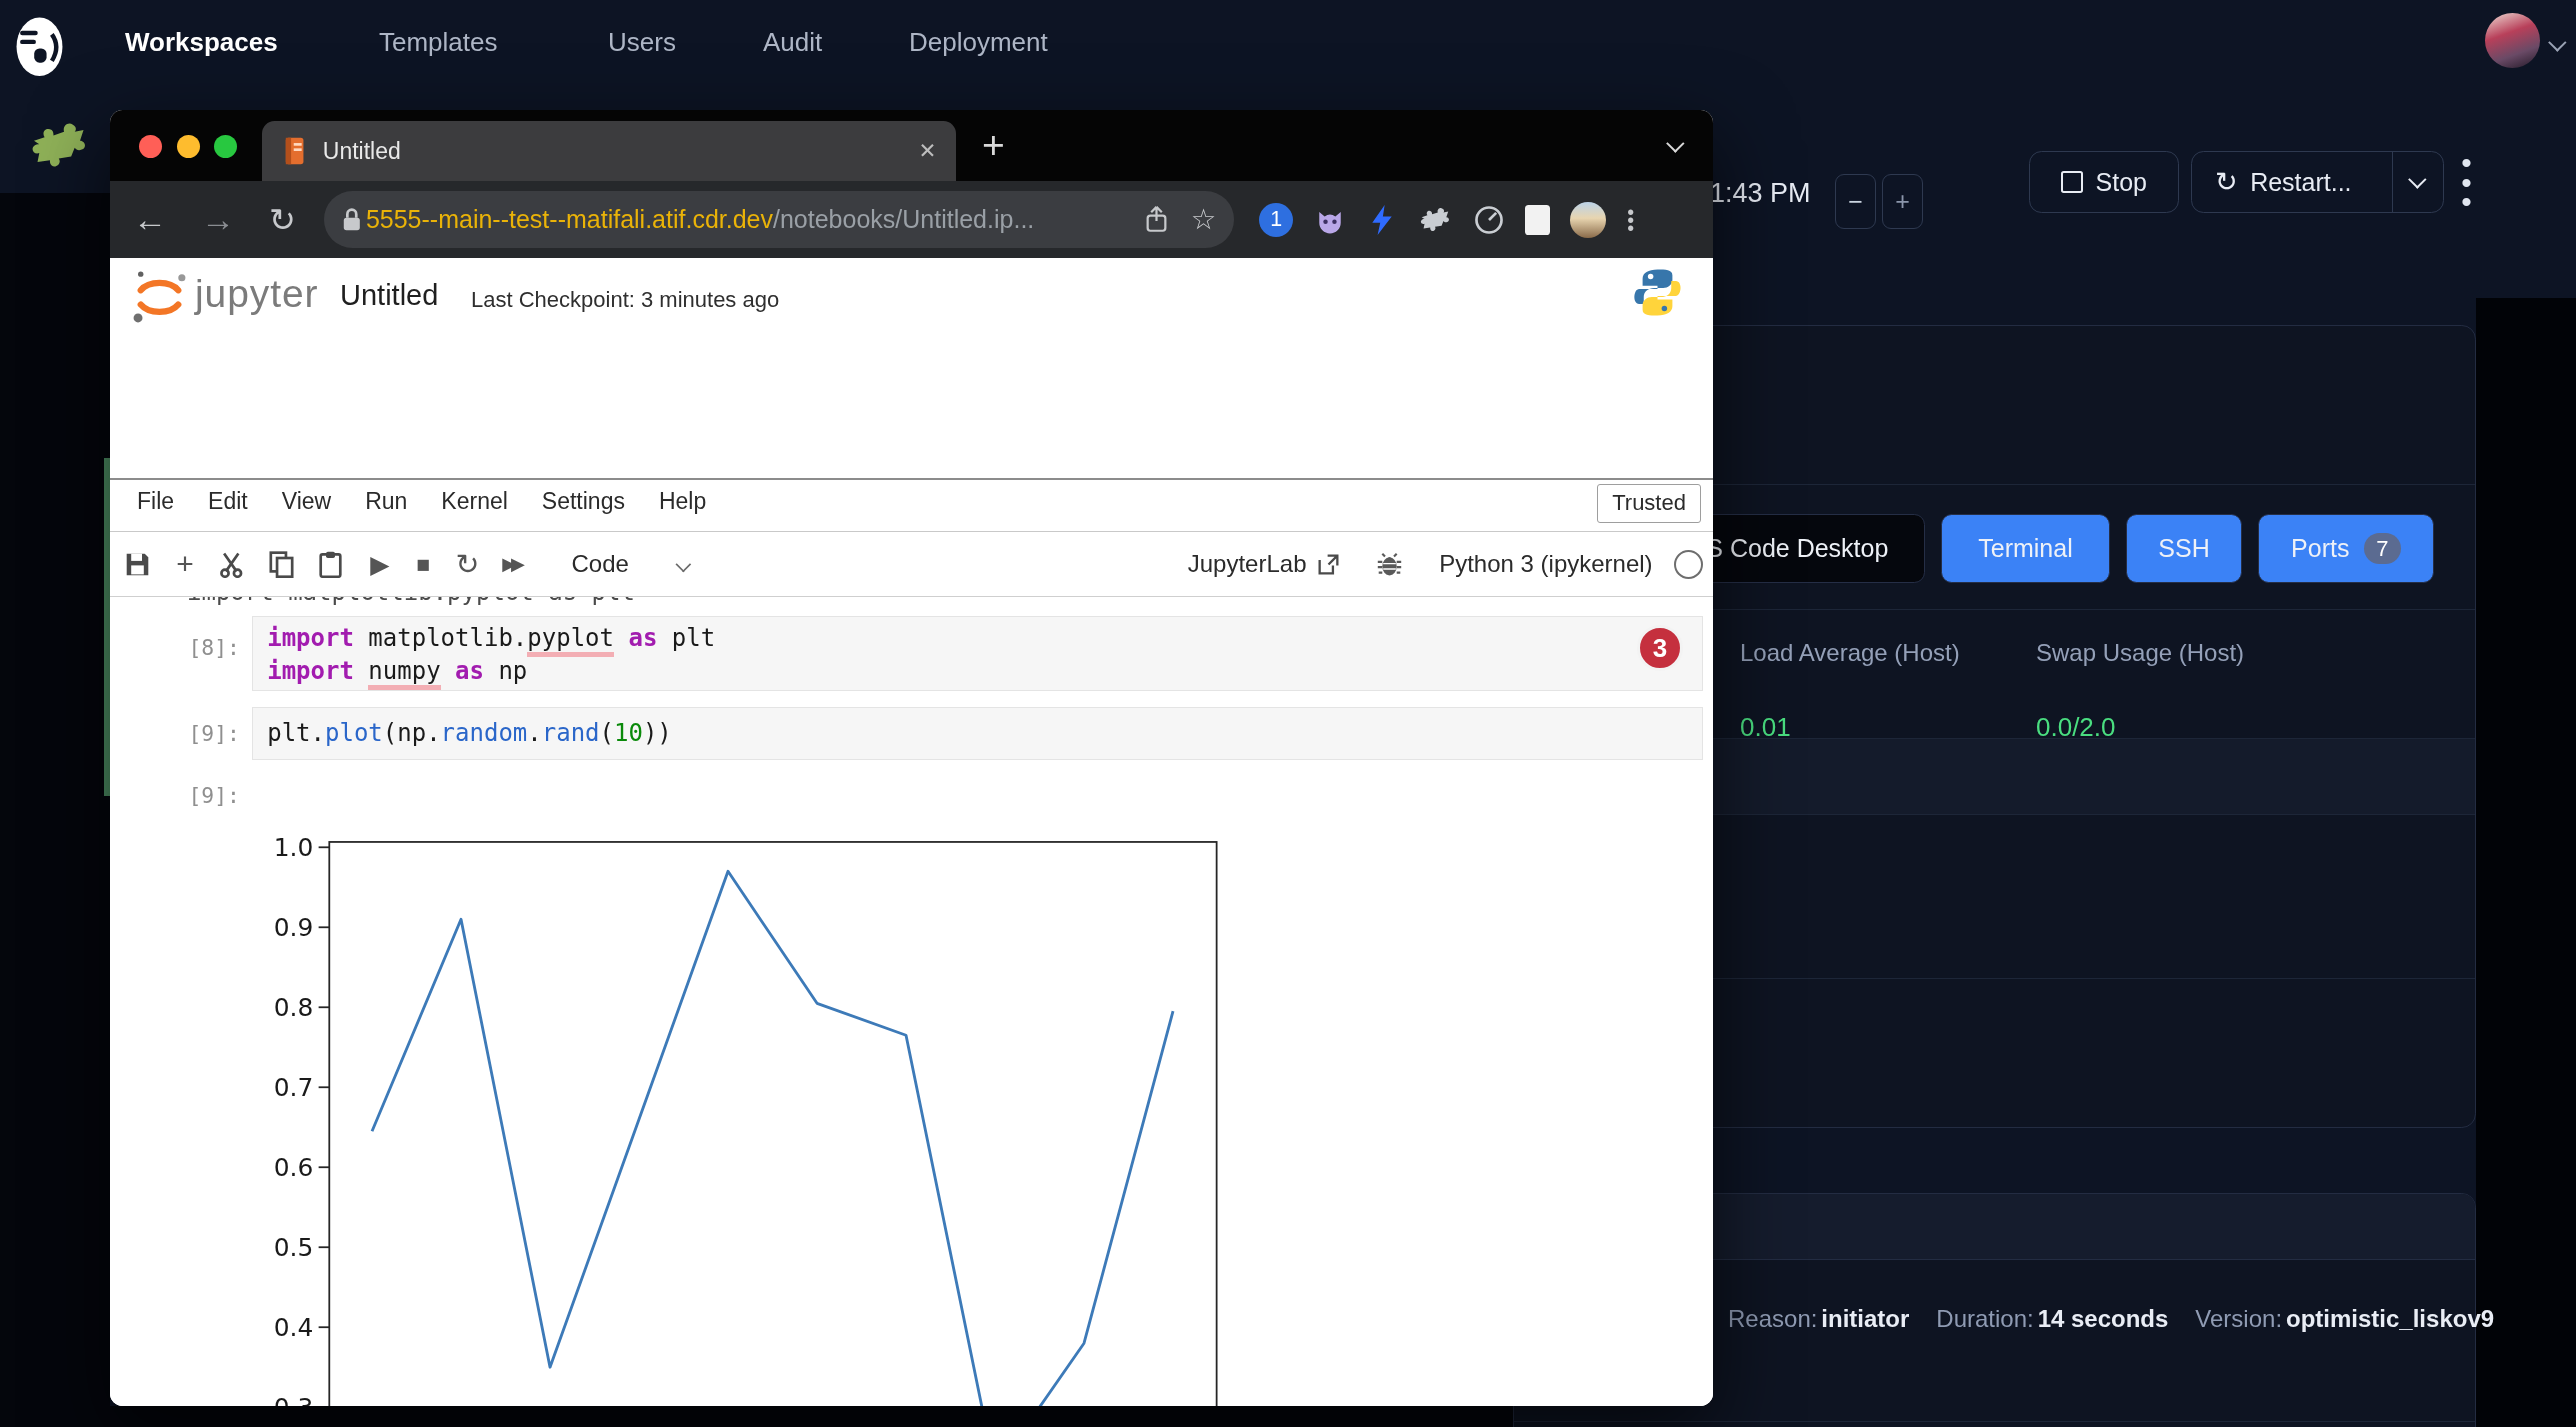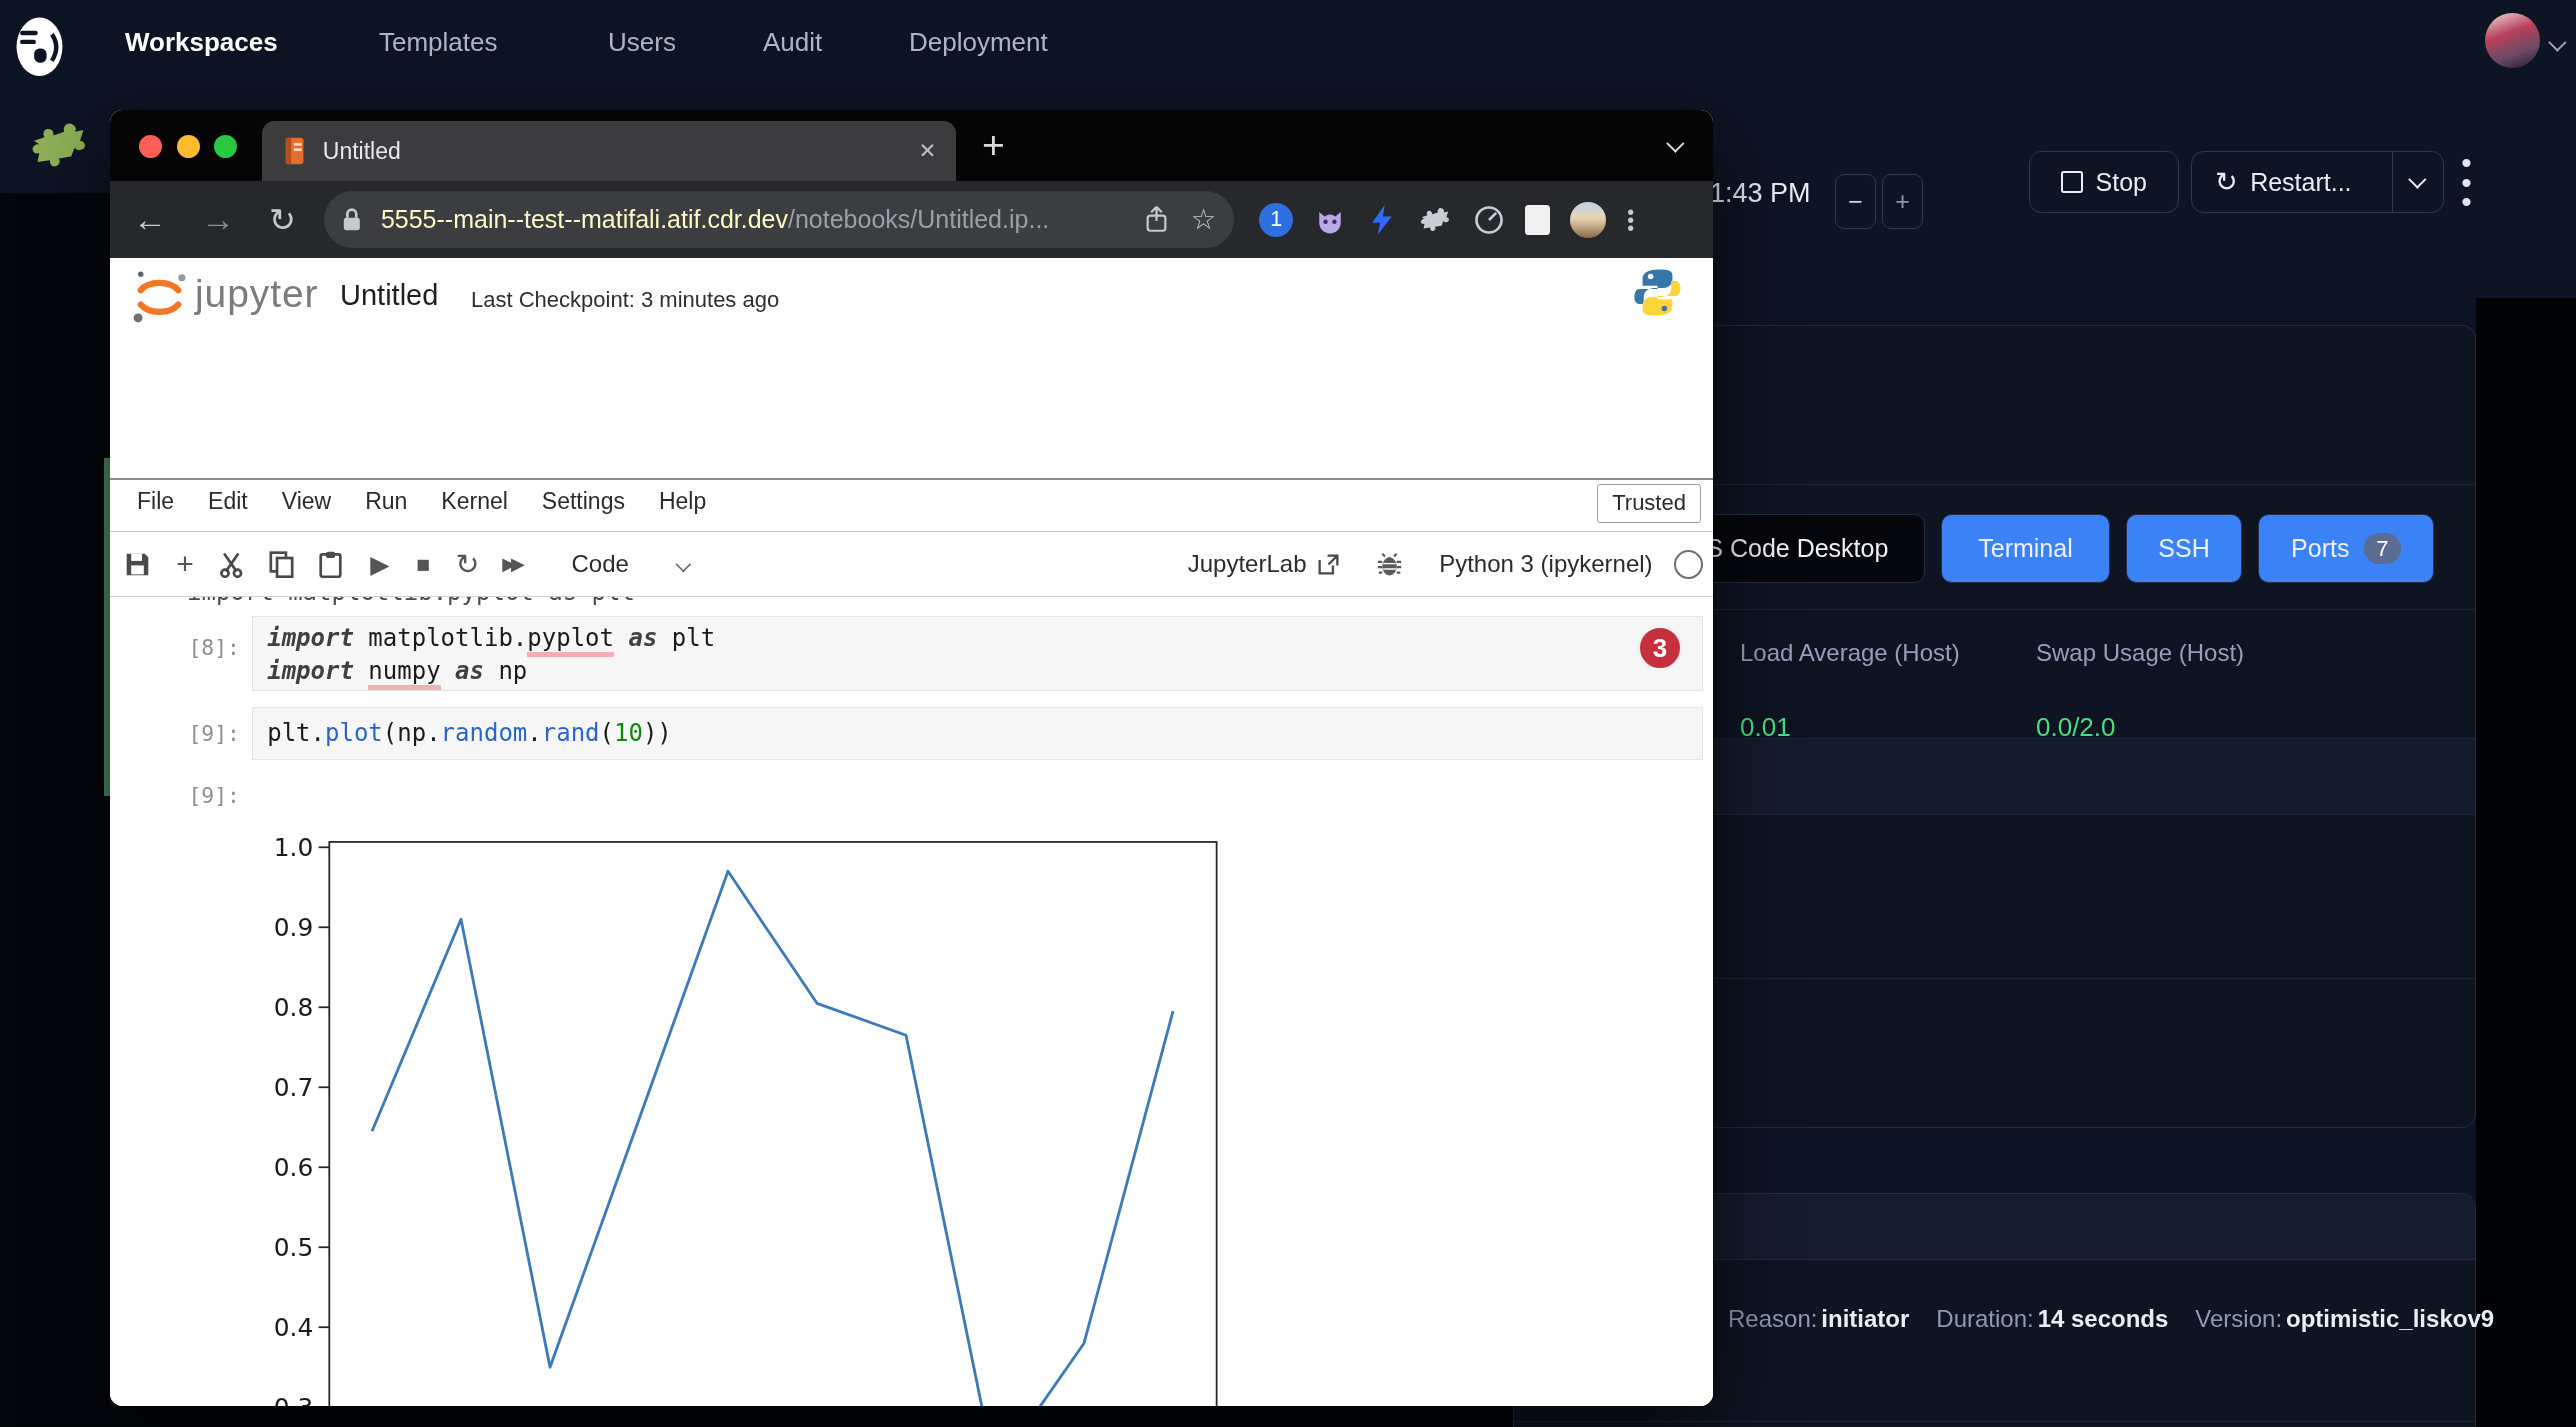--- a/index.html
+++ b/index.html
@@ -35,21 +35,21 @@
        border-radius:12.5px 12.5px 0 0;display:flex;align-items:center;}
   #toolbar-row{position:absolute;left:0;top:71px;width:100%;height:77px;background:#26282b;
        display:flex;align-items:center;}
   .bicon{color:#c7c9cc;}
   #urlpill{box-sizing:border-box;height:57px;background:#3b3d41;border-radius:28.5px;
        display:flex;align-items:center;padding:0 18px;}
   
   #jpage{position:absolute;left:0;top:148px;width:100%;height:1148px;background:#fff;}
   .jmenu{font-size:23px;color:#2b2b2b;}
   .jticon{color:#555;font-size:24px;text-align:center;}
-  .kw{color:#404040;font-weight:bold;font-style:italic;}
+  .kw{color:#a21caf;font-weight:bold;}
   .fn{color:#2a66c9;}
   .num{color:#0a8a0a;}
   .spell{border-bottom:5.3px solid #f3aeb4;}
   .prompt{font-family:"DejaVu Sans Mono",monospace;font-size:21.4px;color:#8f8f8f;}
   .codecell{box-sizing:border-box;background:#f6f6f6;border:0.9px solid #e4e4e4;}
   .codeline{font-family:"DejaVu Sans Mono",monospace;font-size:24px;color:#1a1a1a;
             white-space:pre;line-height:33px;}
 </style>
 </head>
 <body>
@@ -169,21 +169,21 @@
 
     <div id="toolbar-row">
       <span class="bicon" style="font-size:34px;margin-left:23px;">←</span>
       <span class="bicon" style="font-size:34px;margin-left:34px;color:#8a8d92;">→</span>
       <span class="bicon" style="font-size:32px;margin-left:34px;">↻</span>
       <div id="urlpill" style="margin-left:28.5px;width:910px;">
         <svg width="19.6" height="25" viewBox="0 0 22 28">
           <rect x="2" y="12" width="18" height="14" rx="3" fill="#c7c9cc"></rect>
           <path d="M6 12 v-4 a5 5 0 0 1 10 0 v4" stroke="#c7c9cc" stroke-width="3" fill="none"></path>
         </svg>
-        <span style="color:#fef9c3;font-size:25px;margin-left:19px;white-space:nowrap;">5555--main--test--matifali.atif.cdr.dev</span>
+        <span style="color:#eab308;font-size:25px;margin-left:4px;white-space:nowrap;">5555--main--test--matifali.atif.cdr.dev</span>
         <span style="color:#9aa0a6;font-size:25px;white-space:nowrap;">/notebooks/Untitled.ip...</span>
         <span style="flex:1;"></span>
         <svg width="23" height="28.5" viewBox="0 0 26 32">
           <rect x="3" y="12" width="20" height="17" rx="3" stroke="#c7c9cc" stroke-width="2.5" fill="none"></rect>
           <path d="M13 2 v16 M13 2 l-6 6 M13 2 l6 6" stroke="#c7c9cc" stroke-width="2.5" fill="none"></path>
         </svg>
         <span class="bicon" style="font-size:28.5px;margin-left:23px;">☆</span>
       </div>
       <span style="width:34px;height:34px;border-radius:50%;background:#2e6fe0;color:#fff;
                    font-size:21.4px;display:inline-flex;align-items:center;justify-content:center;

